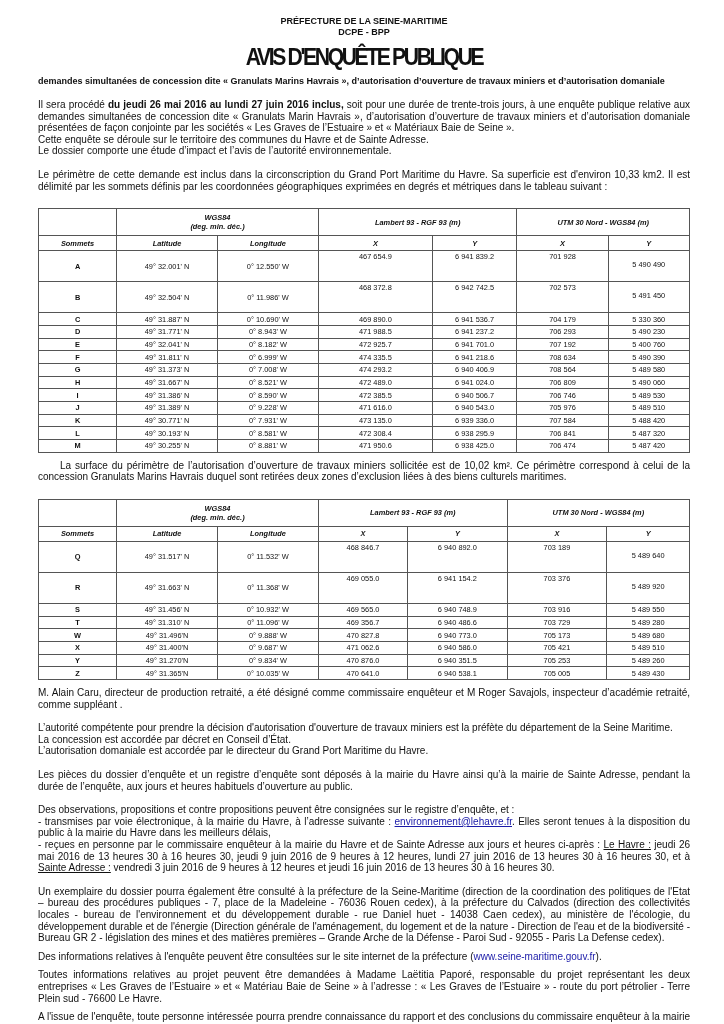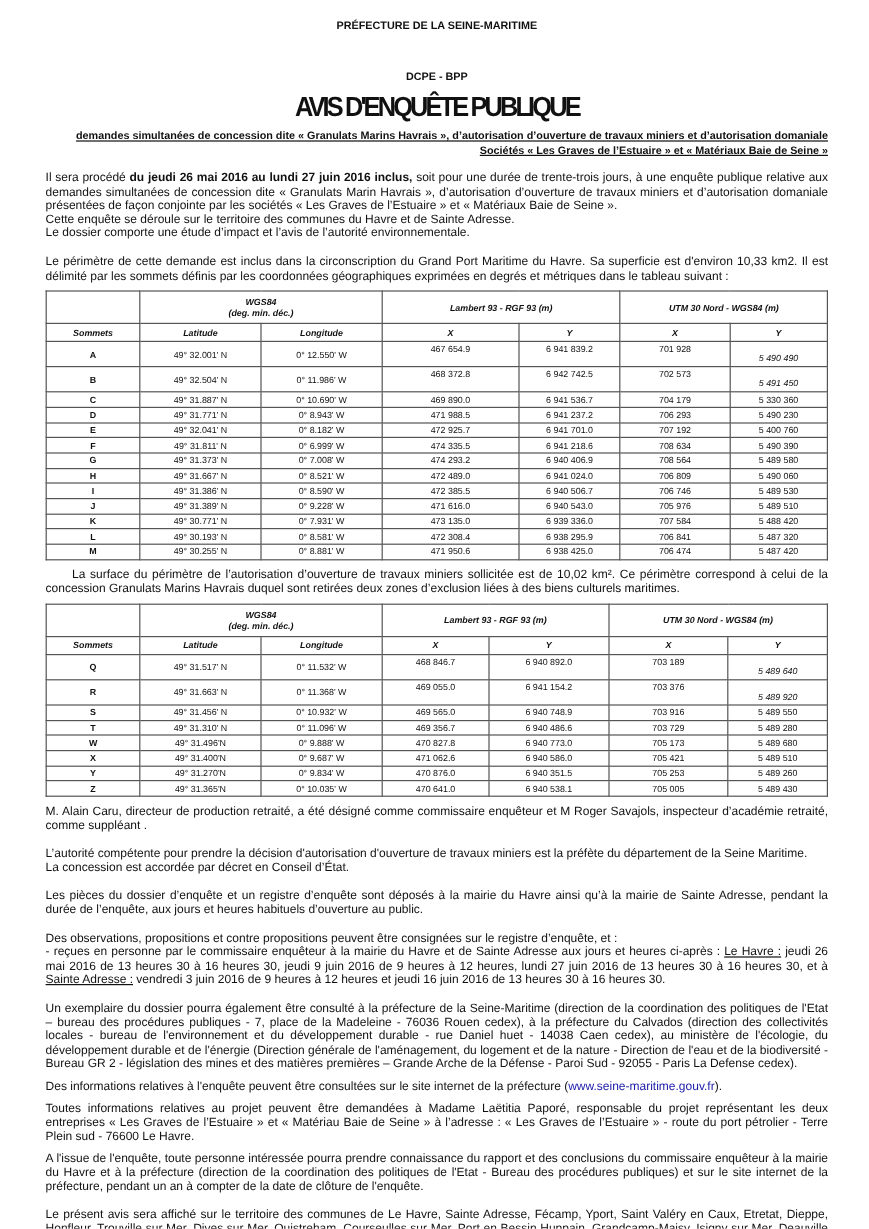--- a/index.html
+++ b/index.html
@@ -1,54 +1,53 @@
 <!DOCTYPE html>
 <html><head>
 <meta charset="utf-8">
 <style>
   html, body { margin: 0; padding: 0; background: #ffffff; }
   body {
     width: 724px; height: 1024px; overflow: hidden; position: relative;
     font-family: "Liberation Sans", sans-serif; color: #111;
   }
   .page { position: absolute; left: 38px; top: 0; width: 652px; }
-  .hdr { text-align: center; font-weight: bold; font-size: 9px; line-height: 11px; margin-top: 32px; }
+  .hdr { text-align: center; font-weight: bold; font-size: 9px; line-height: 11px; }
   .hdr1 { margin-top: 16px; }
   .title {
     text-align: center; font-weight: bold; font-size: 23px; letter-spacing: -2.6px;
     margin-top: 6px; line-height: 26px; transform: scaleX(0.92);
   }
-  .subtitle { text-align: right; font-weight: bold; font-size: 9px; line-height: 12px; margin-top: 5px; text-decoration: underline; }
+  .subtitle { text-align: left; font-weight: bold; font-size: 9px; line-height: 12px; margin-top: 5px; }
   p { margin: 0; font-size: 10px; line-height: 11.6px; text-align: justify; }
   .gap { height: 12px; }
   .gap-s { height: 7px; }
   .indent { text-indent: 22px; }
-  table { border-collapse: collapse; width: 652px; margin-top: 6px; font-size: 7.4px; }
+  table { border-collapse: collapse; width: 652px; margin-top: 16px; font-size: 7.4px; }
   td, th { border: 1px solid #555; text-align: center; padding: 0; }
   th { font-weight: bold; font-style: italic; }
   .grp th { height: 26px; }
   .cols th { height: 14px; }
   td.s { font-weight: bold; }
   tr.tall td { height: 18px; }
   tr.norm td { height: 11.7px; }
-  .yoff { vertical-align: bottom; padding-bottom: 2px; font-style: italic; }
+  .yoff { vertical-align: bottom; padding-bottom: 12px; }
   .xoff { vertical-align: top; padding-top: 1px; }
   a.link { color: #1a1aa8; text-decoration: underline; }
   a.link2 { color: #1a1aa8; text-decoration: none; }
   .u { text-decoration: underline; }
 </style>
 </head>
 <body>
 
 <div class="page">
   <div class="hdr hdr1">PRÉFECTURE DE LA SEINE-MARITIME</div>
   <div class="hdr">DCPE - BPP</div>
   <div class="title">AVIS D'ENQUÊTE PUBLIQUE</div>
   <div class="subtitle">demandes simultanées de concession dite « Granulats Marins Havrais », d’autorisation d’ouverture de travaux miniers et d’autorisation domaniale</div>
-  <div class="subtitle" style="margin-top:0">Sociétés « Les Graves de l’Estuaire » et « Matériaux Baie de Seine »</div>
 
   <div class="gap"></div>
   <p><span>Il sera procédé </span><b>du jeudi 26 mai 2016 au lundi 27 juin 2016 inclus,</b><span> soit pour une durée de trente-trois jours, à une enquête publique relative aux demandes simultanées de concession dite « Granulats Marin Havrais », d’autorisation d’ouverture de travaux miniers et d’autorisation domaniale présentées de façon conjointe par les sociétés « Les Graves de l’Estuaire » et « Matériaux Baie de Seine ».</span></p>
   <p>Cette enquête se déroule sur le territoire des communes du Havre et de Sainte Adresse.</p>
   <p>Le dossier comporte une étude d’impact et l’avis de l’autorité environnementale.</p>
   <div class="gap"></div>
   <p>Le périmètre de cette demande est inclus dans la circonscription du Grand Port Maritime du Havre. Sa superficie est d'environ 10,33 km2. Il est délimité par les sommets définis par les coordonnées géographiques exprimées en degrés et métriques dans le tableau suivant :</p>
 
   <table>
     <colgroup>
@@ -302,24 +301,26 @@
           <td>5 489 430</td>
         </tr>
       </tbody>
   </table>
 
   <div class="gap-s"></div>
   <p>M. Alain Caru, directeur de production retraité, a été désigné comme commissaire enquêteur et M Roger Savajols, inspecteur d’académie retraité, comme suppléant .</p>
   <div class="gap"></div>
   <p>L’autorité compétente pour prendre la décision d'autorisation d'ouverture de travaux miniers est la préfète du département de la Seine Maritime.</p>
   <p>La concession est accordée par décret en Conseil d’État.</p>
+  <p>L’autorisation domaniale est accordée par le directeur du Grand Port Maritime du Havre.</p>
   <div class="gap"></div>
   <p>Les pièces du dossier d’enquête et un registre d’enquête sont déposés à la mairie du Havre ainsi qu’à la mairie de Sainte Adresse, pendant la durée de l’enquête, aux jours et heures habituels d’ouverture au public.</p>
   <div class="gap"></div>
   <p>Des observations, propositions et contre propositions peuvent être consignées sur le registre d’enquête, et :</p>
+  <p><span>- transmises par voie électronique, à la mairie du Havre, à l’adresse suivante : </span><a class="link" href="#">environnement@lehavre.fr</a><span>. Elles seront tenues à la disposition du public à la mairie du Havre dans les meilleurs délais,</span></p>
   <p><span>- reçues en personne par le commissaire enquêteur à la mairie du Havre et de Sainte Adresse aux jours et heures ci-après : </span><span class="u">Le Havre :</span><span> jeudi 26 mai 2016 de 13 heures 30 à 16 heures 30, jeudi 9 juin 2016 de 9 heures à 12 heures, lundi 27 juin 2016 de 13 heures 30 à 16 heures 30, et à </span><span class="u">Sainte Adresse :</span><span> vendredi 3 juin 2016 de 9 heures à 12 heures et jeudi 16 juin 2016 de 13 heures 30 à 16 heures 30.</span></p>
   <div class="gap"></div>
   <p>Un exemplaire du dossier pourra également être consulté à la préfecture de la Seine-Maritime (direction de la coordination des politiques de l'Etat – bureau des procédures publiques - 7, place de la Madeleine - 76036 Rouen cedex), à la préfecture du Calvados (direction des collectivités locales - bureau de l'environnement et du développement durable - rue Daniel huet - 14038 Caen cedex), au ministère  de l'écologie, du développement durable et de l'énergie (Direction générale de l'aménagement, du logement et de la nature - Direction de l'eau et de la biodiversité - Bureau GR 2 - législation des mines et des matières premières – Grande Arche de la Défense - Paroi Sud - 92055 - Paris La Defense cedex).</p>
   <div class="gap-s"></div>
   <p><span>Des informations relatives à l'enquête peuvent être consultées sur le site internet de la préfecture (</span><a class="link2" href="#">www.seine-maritime.gouv.fr</a><span>).</span></p>
   <div class="gap-s"></div>
   <p>Toutes informations relatives au projet peuvent être demandées à Madame Laëtitia Paporé, responsable du projet représentant les deux entreprises « Les Graves de l’Estuaire » et « Matériau Baie de Seine » à l’adresse : « Les Graves de l’Estuaire » - route du port pétrolier - Terre Plein sud - 76600 Le Havre.</p>
   <div class="gap-s"></div>
   <p>A l'issue de l'enquête, toute personne intéressée pourra prendre connaissance du rapport et des conclusions du commissaire enquêteur à la mairie du Havre et à la préfecture (direction de la coordination des politiques de l'Etat - Bureau des procédures publiques) et sur le site internet de la préfecture, pendant un an à compter de la date de clôture de l'enquête.</p>
   <div class="gap"></div>

